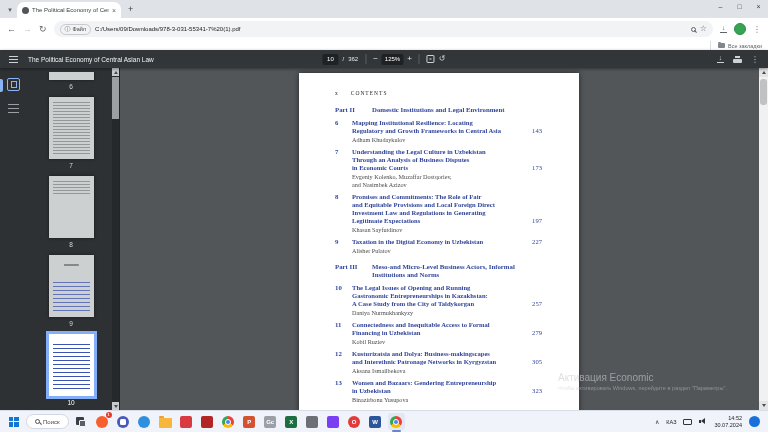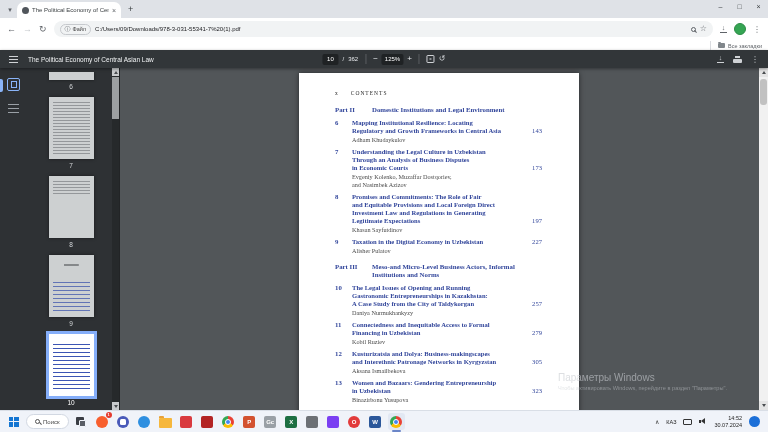--- a/index.html
+++ b/index.html
@@ -383,21 +383,21 @@
         <span class="tri-up"></span>
       </span>
     <span class="vs-thumb"></span>
     <span class="vs-arr bot">
         <span class="tri-dn"></span>
       </span>
   </div>
 </div>
 
 <div class="watermark">
-  <div class="wm1">Параметры Windows</div>
+  <div class="wm1">Активация Economic</div>
   <div class="wm2">Чтобы активировать Windows, перейдите в раздел "Параметры".</div>
 </div>
 
 <div class="taskbar">
   <div id="taskbar-left">
     <div class="tb-btn">
         <span class="winlogo"></span>
       </div>
     <div class="search-pill">
       <span class="mag"></span>

